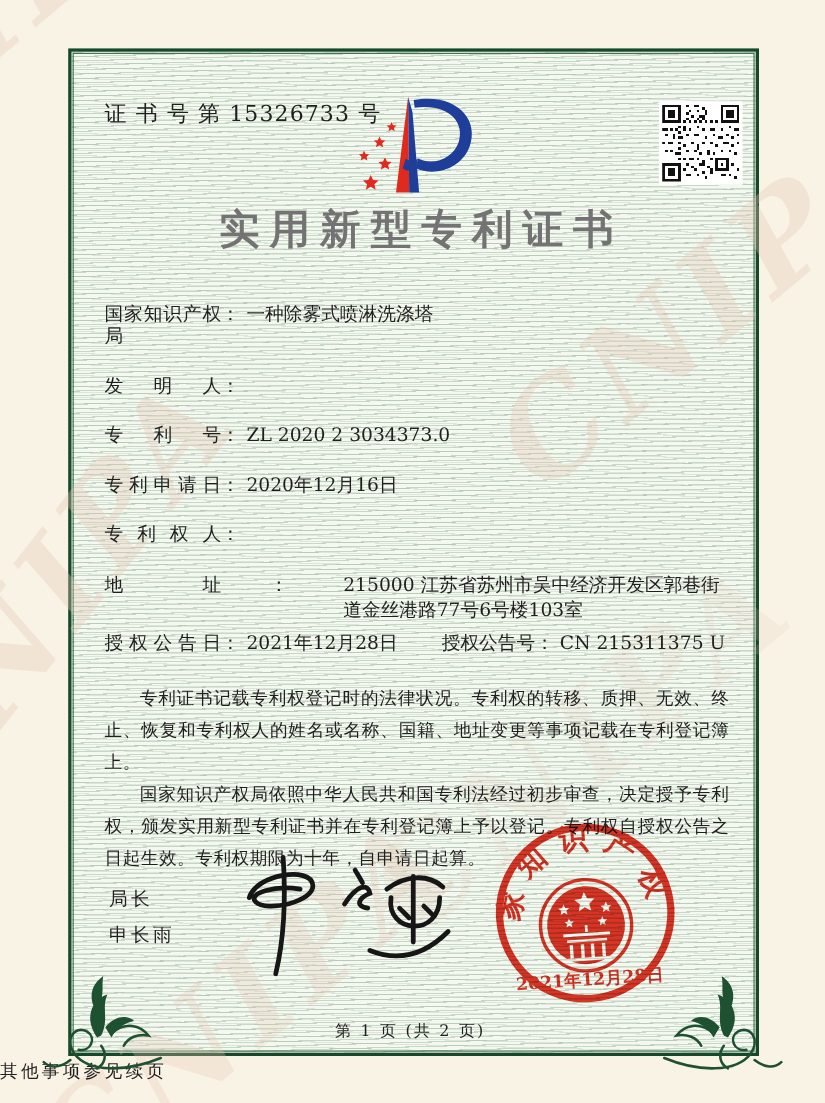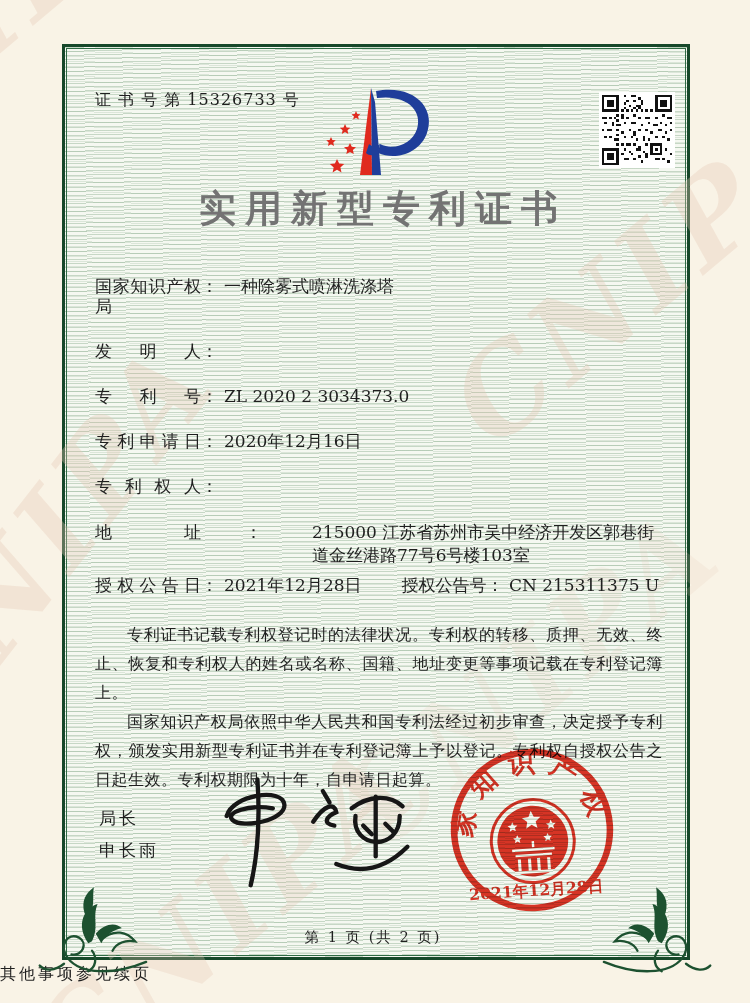--- a/index.html
+++ b/index.html
@@ -20,21 +20,21 @@
          background-image:
            repeating-linear-gradient(178.5deg, rgba(128,166,132,.40) 0 1px, rgba(255,255,255,0) 1px 4px),
            repeating-linear-gradient(181.5deg, rgba(128,166,132,.22) 0 1px, rgba(255,255,255,0) 1px 5px);}
   .panel::before{content:"";position:absolute;inset:1px;border:1px solid #2f6b44;}
   
   .flourish{position:absolute;z-index:4;width:112px;height:96px;}
   .flourish.bl{left:36px;top:884px;}
   .flourish.br{left:602px;top:884px;transform:scaleX(-1);}
   
   .content{position:absolute;z-index:3;inset:0;}
-  .cert-no{position:absolute;left:95px;top:90px;font-size:16px;letter-spacing:1px;text-align:center;}
+  .cert-no{position:absolute;left:95px;top:90px;font-size:20px;letter-spacing:1px;text-align:center;}
   .logo{position:absolute;left:314px;top:82px;width:128px;height:100px;}
   .qr{position:absolute;left:599px;top:92px;width:70px;height:70px;background:#fff;padding:3px;}
   .title{position:absolute;left:16px;right:0;top:184px;text-align:center;
          font-size:37px;font-weight:700;letter-spacing:9px;color:#737373;}
   .fields{position:absolute;left:95px;top:276px;width:568px;font-size:17px;}
   .row{display:flex;line-height:20px;margin-bottom:25px;}
   .flabel{display:inline-block;width:106px;text-align:justify;text-align-last:justify;flex:0 0 106px;}
   .fvalue{flex:1;padding-left:6px;}
   .row.address{line-height:23px;margin-bottom:8px;gap:44px;}
   .row.grant .pair2{margin-left:40px;white-space:nowrap;}

